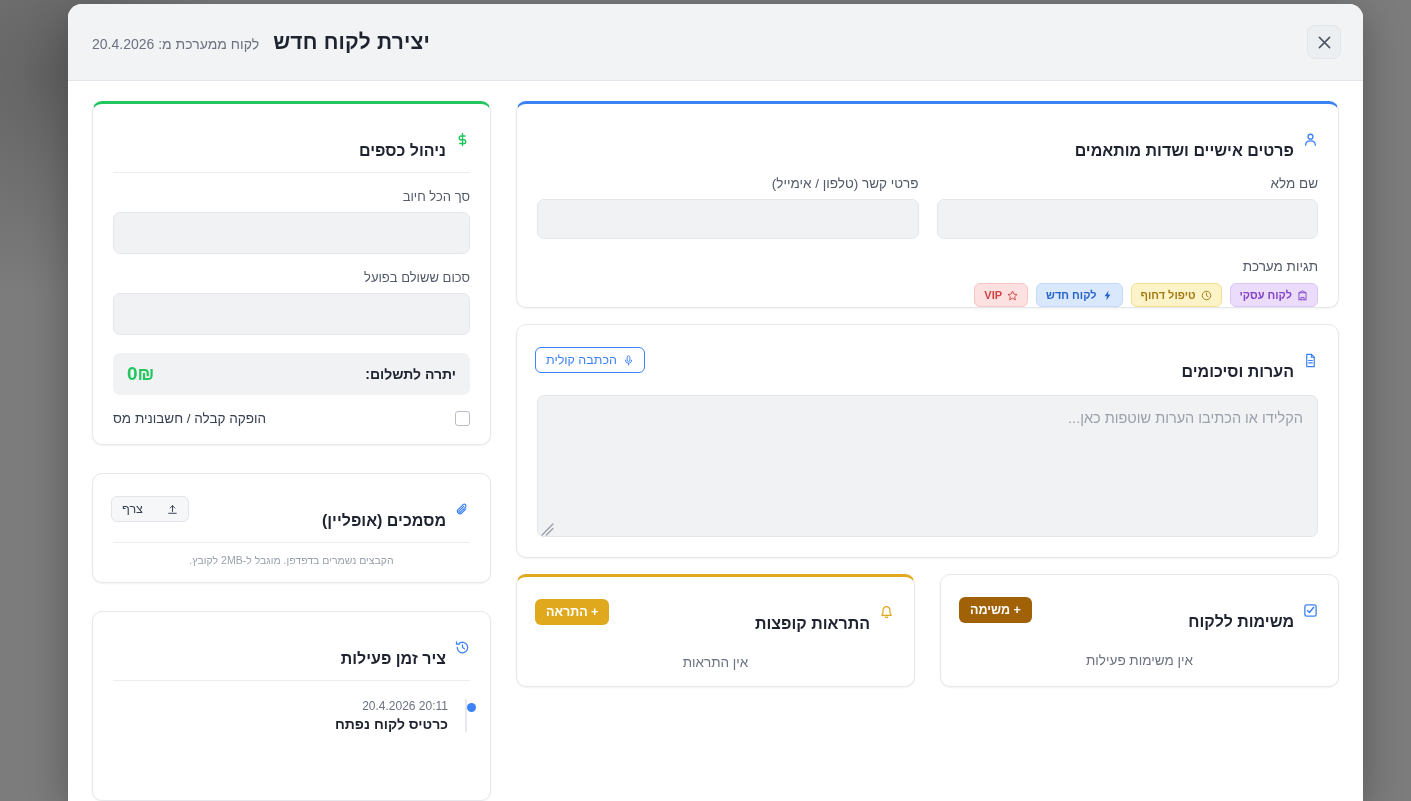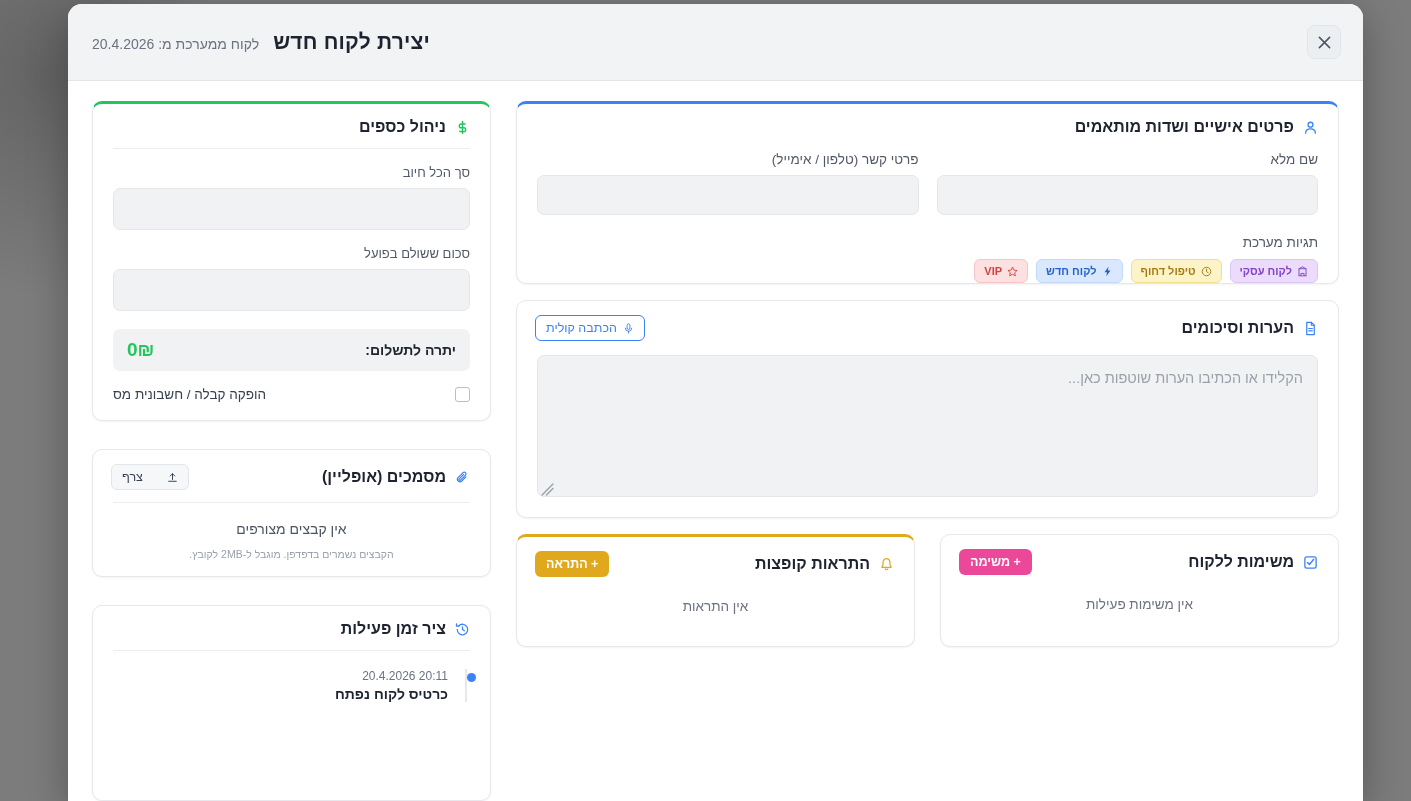--- a/index.html
+++ b/index.html
@@ -88,21 +88,21 @@
   .card.accent-blue  { border-top: 3px solid #3b82f6; }
   .card.accent-green { border-top: 3px solid #22c55e; }
   .card.accent-amber { border-top: 3px solid #e0a81c; }
 
   .card-head {
     display: flex; align-items: center;
     padding: 14px 20px 0 18px;
     gap: 9px;
   }
   .card-title {
-    font-size: 16px; font-weight: bold; color: #1e2330;
+    font-size: 16px; font-weight: bold; color: #1e2330; margin-top: 24px;
   }
   .card-icon { display: inline-flex; align-items: center; justify-content: center; }
   .card-icon svg { display: block; }
   .head-spacer { flex: 1 1 auto; }
 
   
   #card-personal { }
   .field-grid {
     display: flex; gap: 18px;
     padding: 16px 20px 0 20px;
@@ -168,21 +168,21 @@
   
   .small-row { display: flex; gap: 25px; }
   .small-card { flex: 1 1 0; min-height: 113px; padding-bottom: 14px; }
   .btn-pill {
     display: inline-flex; align-items: center; gap: 5px;
     height: 26px; padding: 0 11px;
     border: none; border-radius: 6px;
     font-size: 12.5px; font-weight: 600; color: #fff;
     font-family: inherit; cursor: pointer; white-space: nowrap;
   }
-  .btn-blue  { background: #ec4899; }
+  .btn-blue  { background: #a16207; }
   .btn-amber { background: #e0a81c; }
   .empty-text {
     text-align: center; font-size: 13.5px; color: #6b7280;
     padding-top: 22px;
   }
 
   
   .side-divider {
     height: 1px; background: #ebedf0;
     margin: 12px 20px 0 20px;
@@ -442,21 +442,20 @@
           <span class="card-title">מסמכים (אופליין)</span>
           <span class="head-spacer"></span>
           <button id="btn-attach">
             <svg width="11" height="11" viewBox="0 0 14 14">
               <path d="M7 9.6V2.2M4.1 5.1 7 2.2l2.9 2.9M2.2 11.8h9.6" fill="none" stroke="currentColor" stroke-width="1.25" stroke-linecap="round" stroke-linejoin="round"></path>
             </svg>
             <span>צרף</span>
           </button>
         </div>
         <div class="side-divider"></div>
-        <div id="docs-empty">אין קבצים מצורפים</div>
         <div id="docs-hint">הקבצים נשמרים בדפדפן. מוגבל ל-2MB לקובץ.</div>
       </div>
 
       <div class="card" id="card-timeline">
         <div class="card-head">
           <span class="card-icon">
             <svg width="15" height="15" viewBox="0 0 16 16">
               <path d="M2.4 8a5.6 5.6 0 1 0 1.7-4" fill="none" stroke="#3b82f6" stroke-width="1.35" stroke-linecap="round"></path>
               <path d="M1.6 1.9v2.6h2.6" fill="none" stroke="#3b82f6" stroke-width="1.35" stroke-linecap="round" stroke-linejoin="round"></path>
               <path d="M8 5.1V8l2 1.3" fill="none" stroke="#3b82f6" stroke-width="1.35" stroke-linecap="round"></path>

